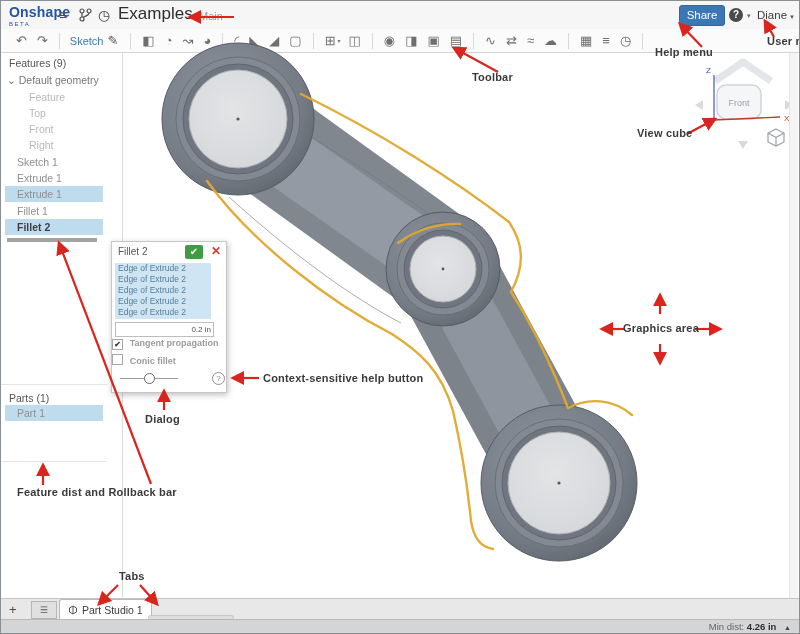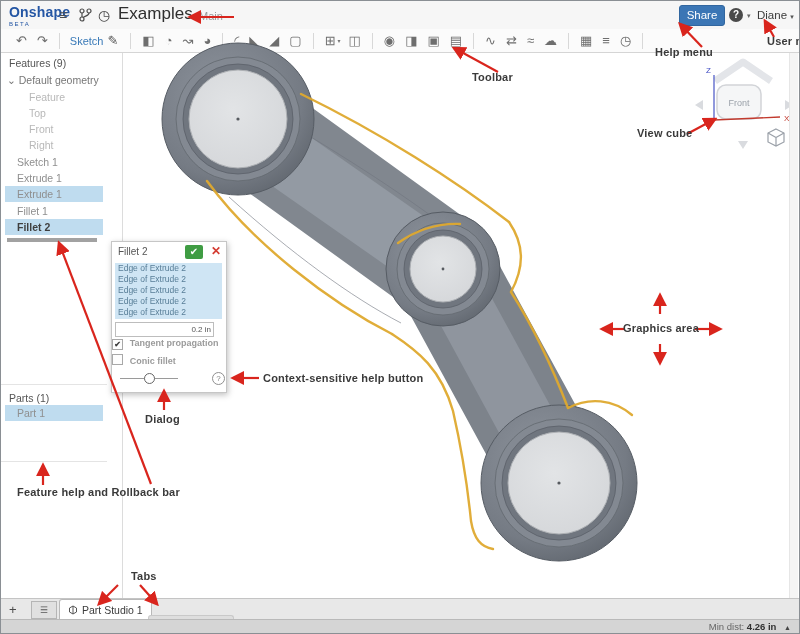--- a/index.html
+++ b/index.html
@@ -40,21 +40,21 @@
   
   #model-svg{position:absolute;left:0;top:0;z-index:1;}
   #right-scroll{position:absolute;right:1px;top:52px;height:548px;width:8px;background:#f5f5f5;border-left:1px solid #e6e6e6;z-index:1;}
   
   #dialog{position:absolute;left:110px;top:240px;width:116px;height:152px;background:#fff;border:1px solid #c6c6c6;
           box-shadow:1px 2px 6px rgba(0,0,0,.25);z-index:3;font-size:10px;box-sizing:border-box;}
   #dialog-title{position:absolute;left:6px;top:4px;color:#555;font-size:10px;}
   #dlg-ok{position:absolute;right:23px;top:3px;width:18px;height:14px;background:#3f9c43;border-radius:2px;color:#fff;
           font-size:10px;text-align:center;line-height:14px;cursor:pointer;}
   #dlg-cancel{position:absolute;right:5px;top:2px;color:#d43c32;font-size:12px;font-weight:bold;cursor:pointer;}
-  #dlg-list{position:absolute;left:3px;top:21px;width:107px;height:56px;background:#cfe5f4;overflow:hidden;}
+  #dlg-list{position:absolute;left:3px;top:21px;width:96px;height:56px;background:#cfe5f4;overflow:hidden;}
   .ent{height:11px;line-height:11px;font-size:8.5px;color:#587e97;padding-left:3px;white-space:nowrap;cursor:pointer;}
   #dlg-input{position:absolute;left:3px;top:80px;width:93px;height:11px;border:1px solid #bdbdbd;font-size:8px;
              text-align:right;padding-right:2px;color:#555;font-family:"Liberation Sans",sans-serif;}
   .opt{position:absolute;left:0;height:11px;line-height:11px;font-weight:bold;}
   .cb{display:inline-block;width:9px;height:9px;border:1px solid #a8a8a8;background:#fdfdfd;vertical-align:-1px;
       font-size:8px;line-height:9px;text-align:center;color:#3c3c3c;cursor:pointer;}
   .optlabel{font-size:9px;color:#9b9b9b;margin-left:4px;}
   #slider-track{position:absolute;left:8px;top:136px;width:58px;height:1px;background:#9a9a9a;}
   #slider-handle{position:absolute;left:32px;top:131px;width:9px;height:9px;border:1.5px solid #666;border-radius:50%;background:#fff;cursor:pointer;}
   #ctx-help{position:absolute;left:100px;top:130px;width:11px;height:11px;border:1px solid #8f8f8f;border-radius:50%;
@@ -311,16 +311,16 @@
     </g>
   </svg>
 
   <div class="ann" style="left:471px;top:70px;">Toolbar</div>
   <div class="ann" style="left:654px;top:45px;">Help menu</div>
   <div class="ann" style="left:766px;top:34px;">User menu</div>
   <div class="ann" style="left:636px;top:126px;">View cube</div>
   <div class="ann" style="left:618px;top:321px;width:84px;text-align:center;">Graphics area</div>
   <div class="ann" style="left:262px;top:371px;">Context-sensitive help button</div>
   <div class="ann" style="left:144px;top:412px;">Dialog</div>
-  <div class="ann" style="left:16px;top:485px;">Feature help and Rollback bar</div>
-  <div class="ann" style="left:118px;top:569px;margin-left:12px;">Tabs</div>
+  <div class="ann" style="left:16px;top:485px;">Feature dist and Rollback bar</div>
+  <div class="ann" style="left:118px;top:569px;">Tabs</div>
 
 </div>
 
 </body></html>

